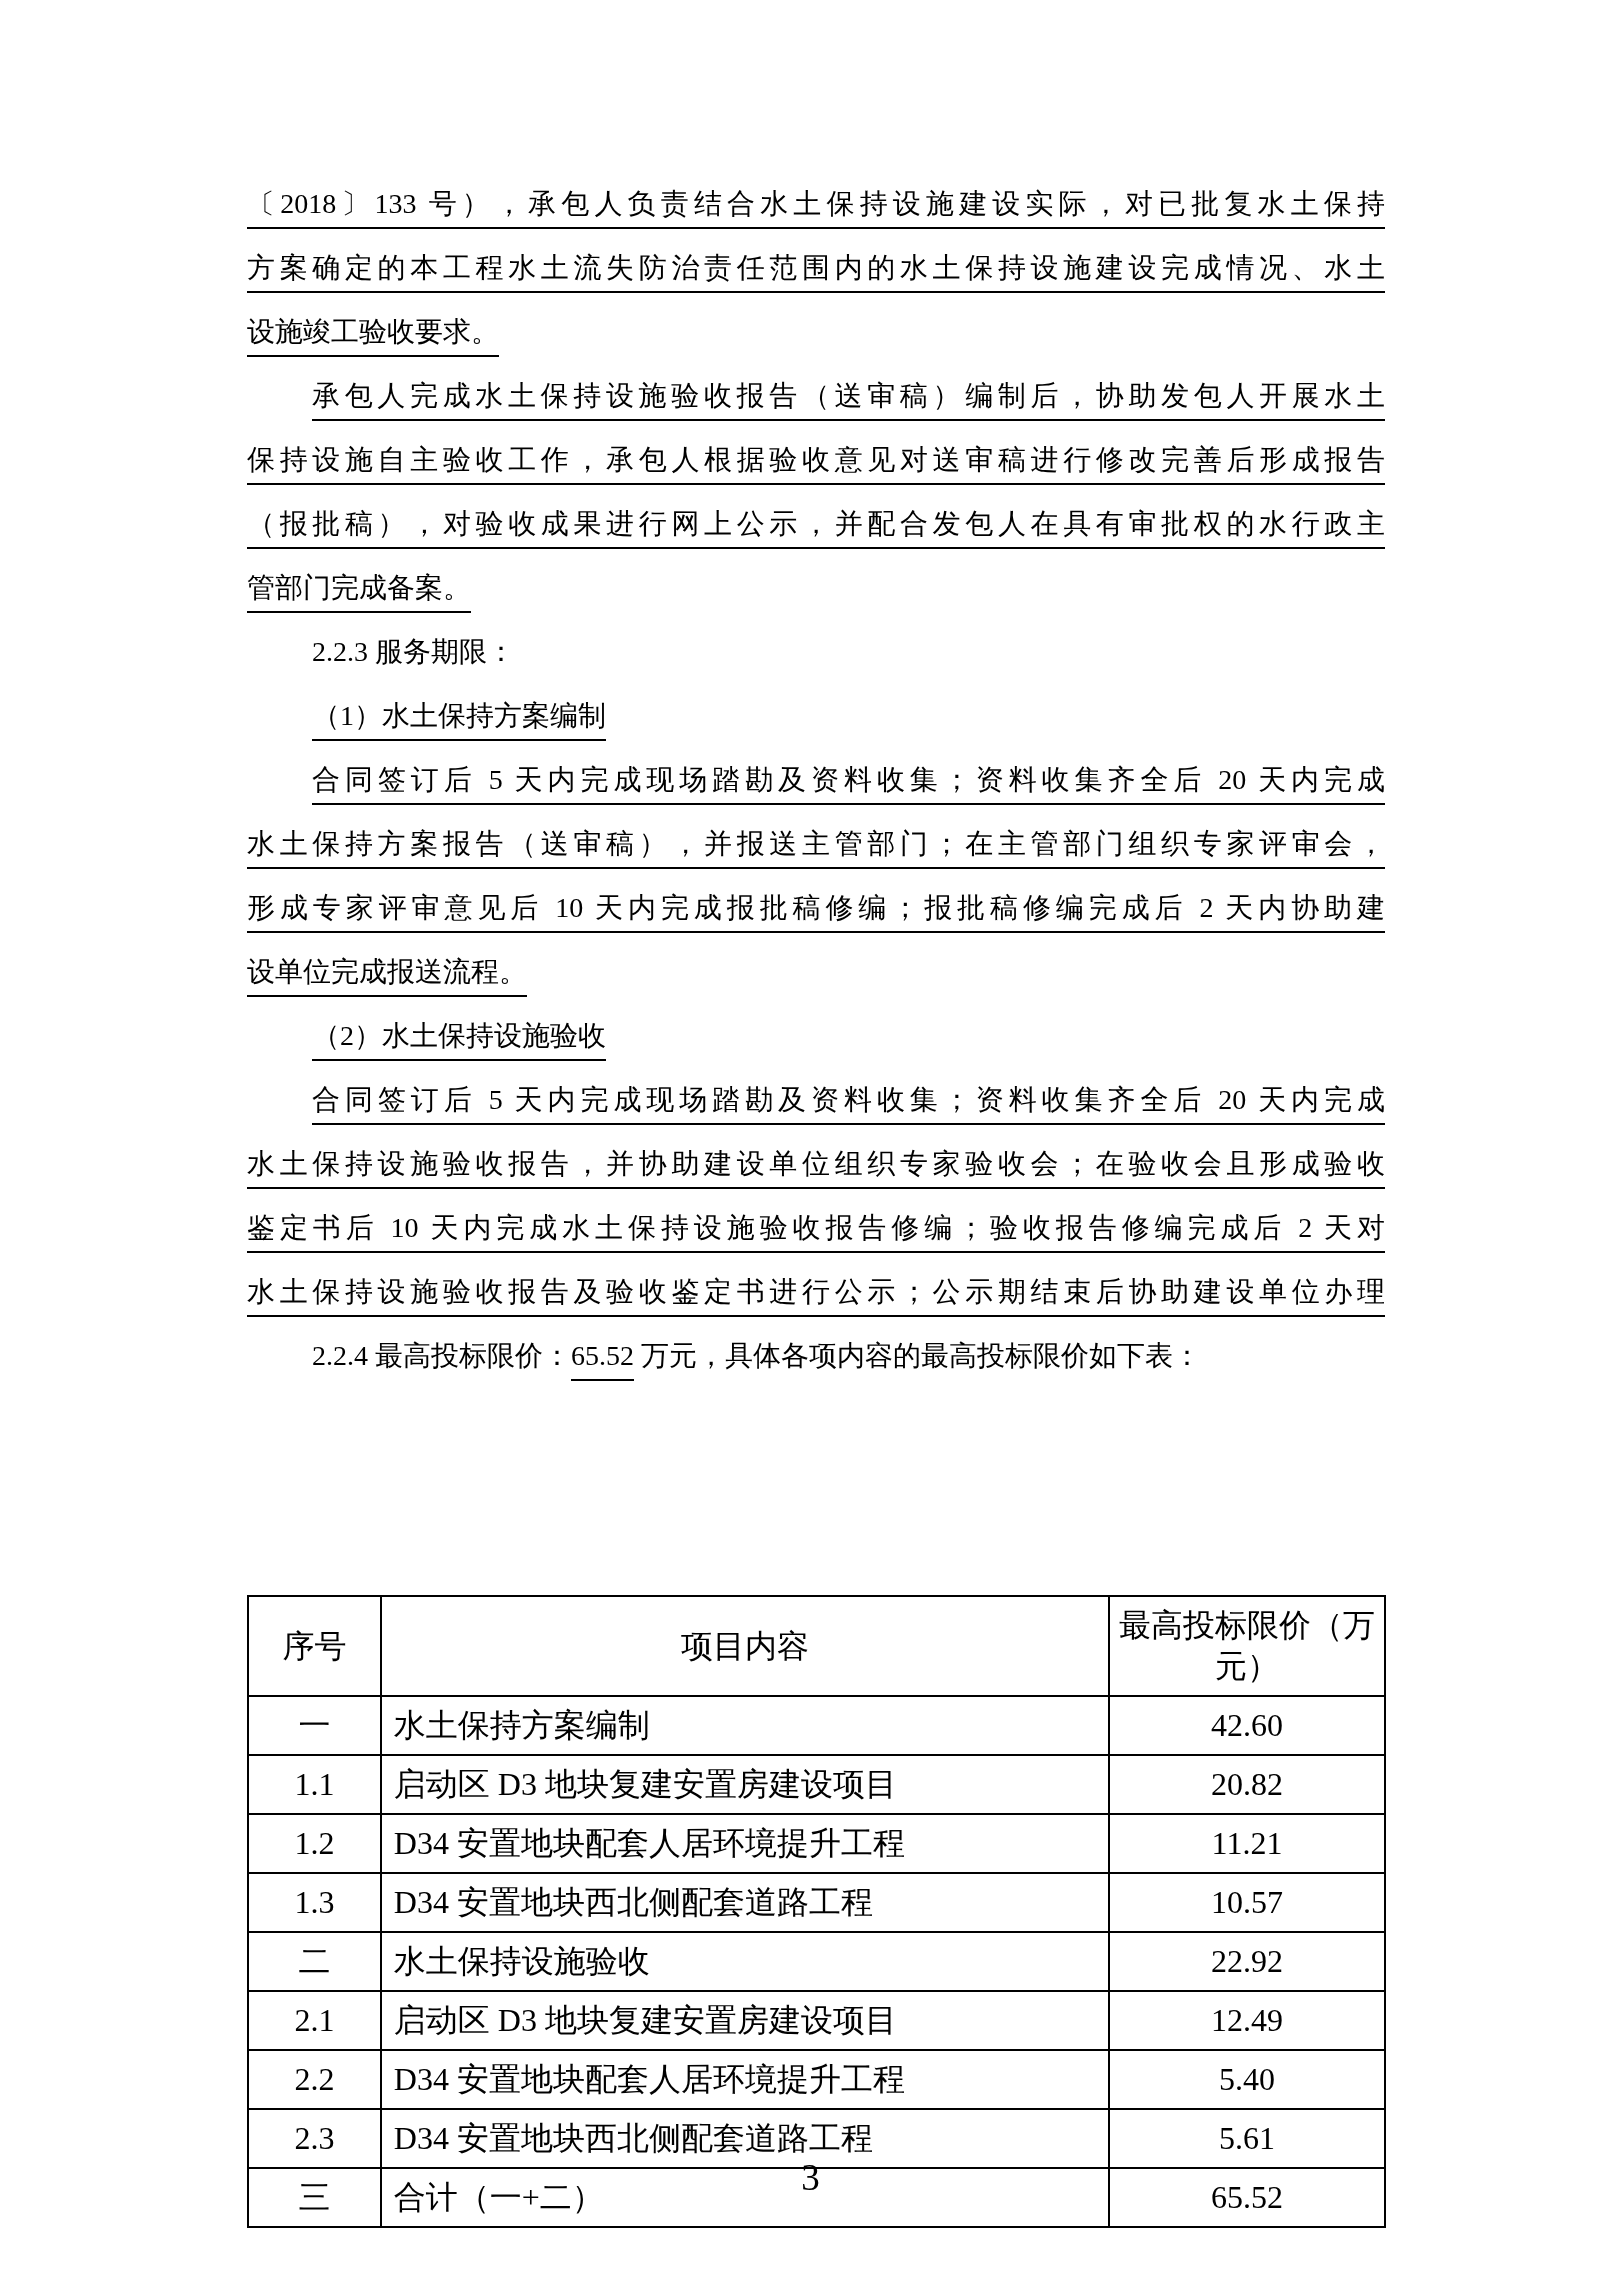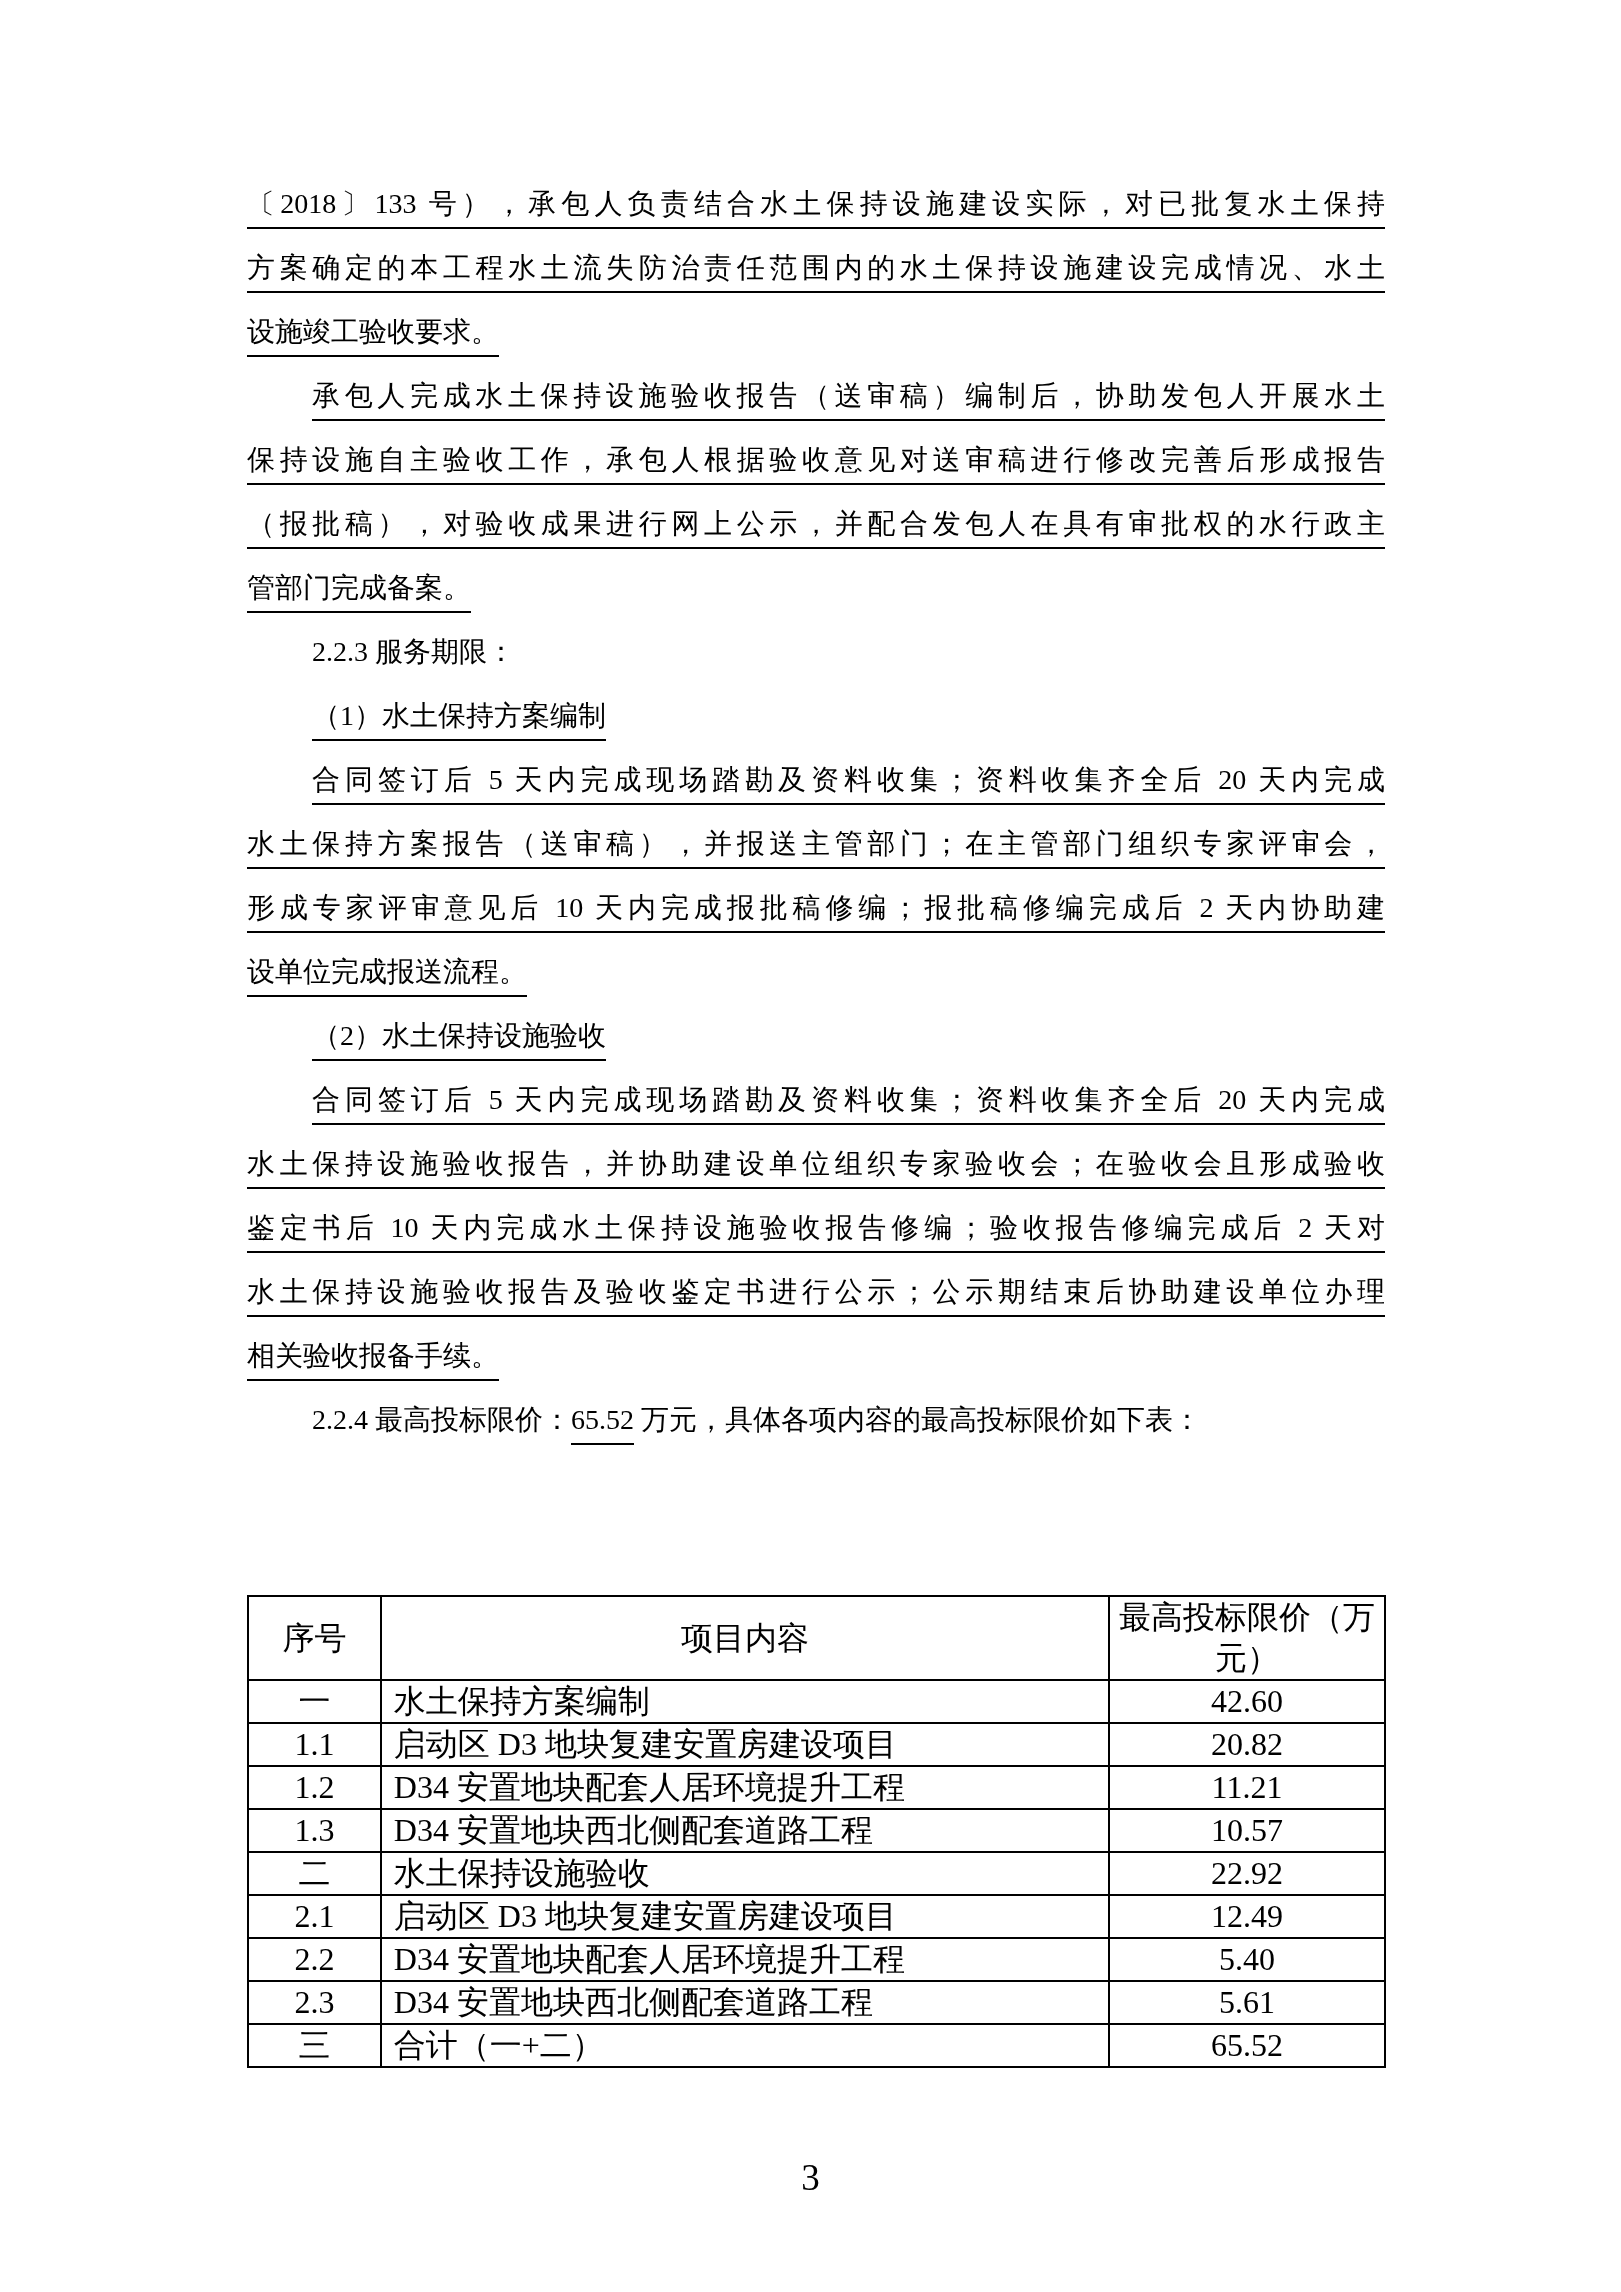--- a/index.html
+++ b/index.html
@@ -51,21 +51,21 @@
     border-collapse: collapse;
     table-layout: fixed;
   }
   #price-table th, #price-table td {
     border: 2.9px solid #000000;
     border-left-width: 2px;
     border-right-width: 2px;
     font-weight: normal;
     font-size: 32px;
     vertical-align: middle;
-    padding: 0;
+    padding: 8px;
     overflow: hidden;
   }
   #price-table th {
     height: 82px;
     text-align: center;
     line-height: 41px;
   }
   #price-table td {
     height: 41px;
     line-height: 39px;
@@ -99,21 +99,20 @@
     <div class="line ind"><span class="seg u">（1）水土保持方案编制</span></div>
     <div class="line ind fill"><span class="seg u">合同签订后 5 天内完成现场踏勘及资料收集；资料收集齐全后 20 天内完成</span></div>
     <div class="line fill"><span class="seg u">水土保持方案报告（送审稿），并报送主管部门；在主管部门组织专家评审会，</span></div>
     <div class="line fill"><span class="seg u">形成专家评审意见后 10 天内完成报批稿修编；报批稿修编完成后 2 天内协助建</span></div>
     <div class="line"><span class="seg u">设单位完成报送流程。</span></div>
     <div class="line ind"><span class="seg u">（2）水土保持设施验收</span></div>
     <div class="line ind fill"><span class="seg u">合同签订后 5 天内完成现场踏勘及资料收集；资料收集齐全后 20 天内完成</span></div>
     <div class="line fill"><span class="seg u">水土保持设施验收报告，并协助建设单位组织专家验收会；在验收会且形成验收</span></div>
     <div class="line fill"><span class="seg u">鉴定书后 10 天内完成水土保持设施验收报告修编；验收报告修编完成后 2 天对</span></div>
     <div class="line fill"><span class="seg u">水土保持设施验收报告及验收鉴定书进行公示；公示期结束后协助建设单位办理</span></div>
-    <div class="line"><span class="seg u">相关验收报备手续。</span></div>
     <div class="line ind"><span class="seg">2.2.4 最高投标限价：</span><span class="seg u">65.52</span><span class="seg"> 万元，具体各项内容的最高投标限价如下表：</span></div>
   </div>
 
 <table id="price-table">
   <colgroup>
     <col style="width:133px">
     <col style="width:728px">
     <col style="width:276px">
   </colgroup>
   <thead>

